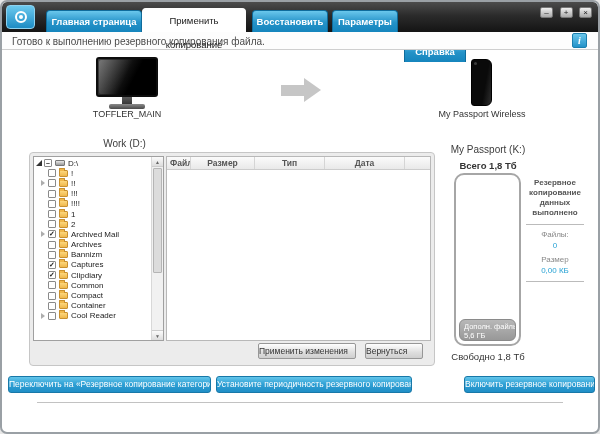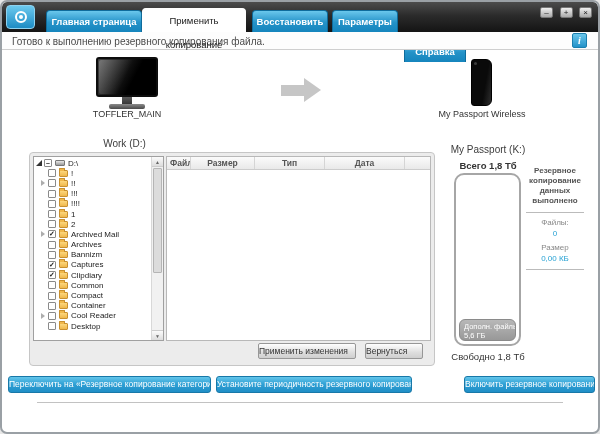--- a/index.html
+++ b/index.html
@@ -122,21 +122,21 @@
       font-size:9.5px; font-weight:bold; color:#333; }
   .drive-viz { position:absolute; left:452px; top:171px; width:67px; height:173px; background:#fff;
       border:2px solid #a6a6a6; border-radius:10px; }
   .used-seg { position:absolute; left:3px; right:3px; bottom:3px; height:22px; border-radius:6px;
       background:linear-gradient(#b8b8b8,#989898); border:1px solid #8a8a8a; color:#fff;
       font-size:7.5px; line-height:9px; padding:2px 0 0 4px; white-space:nowrap; overflow:hidden; }
   .free-label { position:absolute; left:436px; top:349px; width:100px; text-align:center;
       font-size:9.5px; color:#333; }
 
   
-  .stats-panel { position:absolute; left:521px; top:164px; width:64px; text-align:center; }
+  .stats-panel { position:absolute; left:521px; top:176px; width:64px; text-align:center; }
   .stats-title { font-size:8px; font-weight:bold; color:#555; line-height:10px; }
   .stats-divider { border-top:1px solid #bbb; margin:6px 3px 0 3px; }
   .stat-label { font-size:8px; color:#888; margin-top:5px; }
   .stat-value { font-size:8px; color:#28a2d4; margin-top:2px; }
 
   
   .action-btn { position:absolute; top:374px; height:17px; border-radius:3px;
       background:linear-gradient(#63c5ea, #2e9fd4 50%, #1f8ec6); border:1px solid #1878a8;
       color:#fff; font-size:8.5px; text-align:center; line-height:15px; white-space:nowrap;
       overflow:hidden; cursor:pointer; }
@@ -281,26 +281,20 @@
             <span class="cb"></span>
             <span class="fld"></span>
             <span class="lbl">Container</span>
           </div>
           <div class="trow child">
             <span class="exp collapsed"></span>
             <span class="cb"></span>
             <span class="fld"></span>
             <span class="lbl">Cool Reader</span>
           </div>
-          <div class="trow child">
-            <span class="exp "></span>
-            <span class="cb"></span>
-            <span class="fld"></span>
-            <span class="lbl">Desktop</span>
-          </div>
         </div>
       <div class="tree-scroll">
         <div class="sc-btn sc-up">▲</div>
         <div class="sc-thumb"></div>
         <div class="sc-btn sc-down">▼</div>
       </div>
     </div>
     <div class="file-table">
       <div class="table-header" id="cols">
           <span class="col c0">Файл</span>

